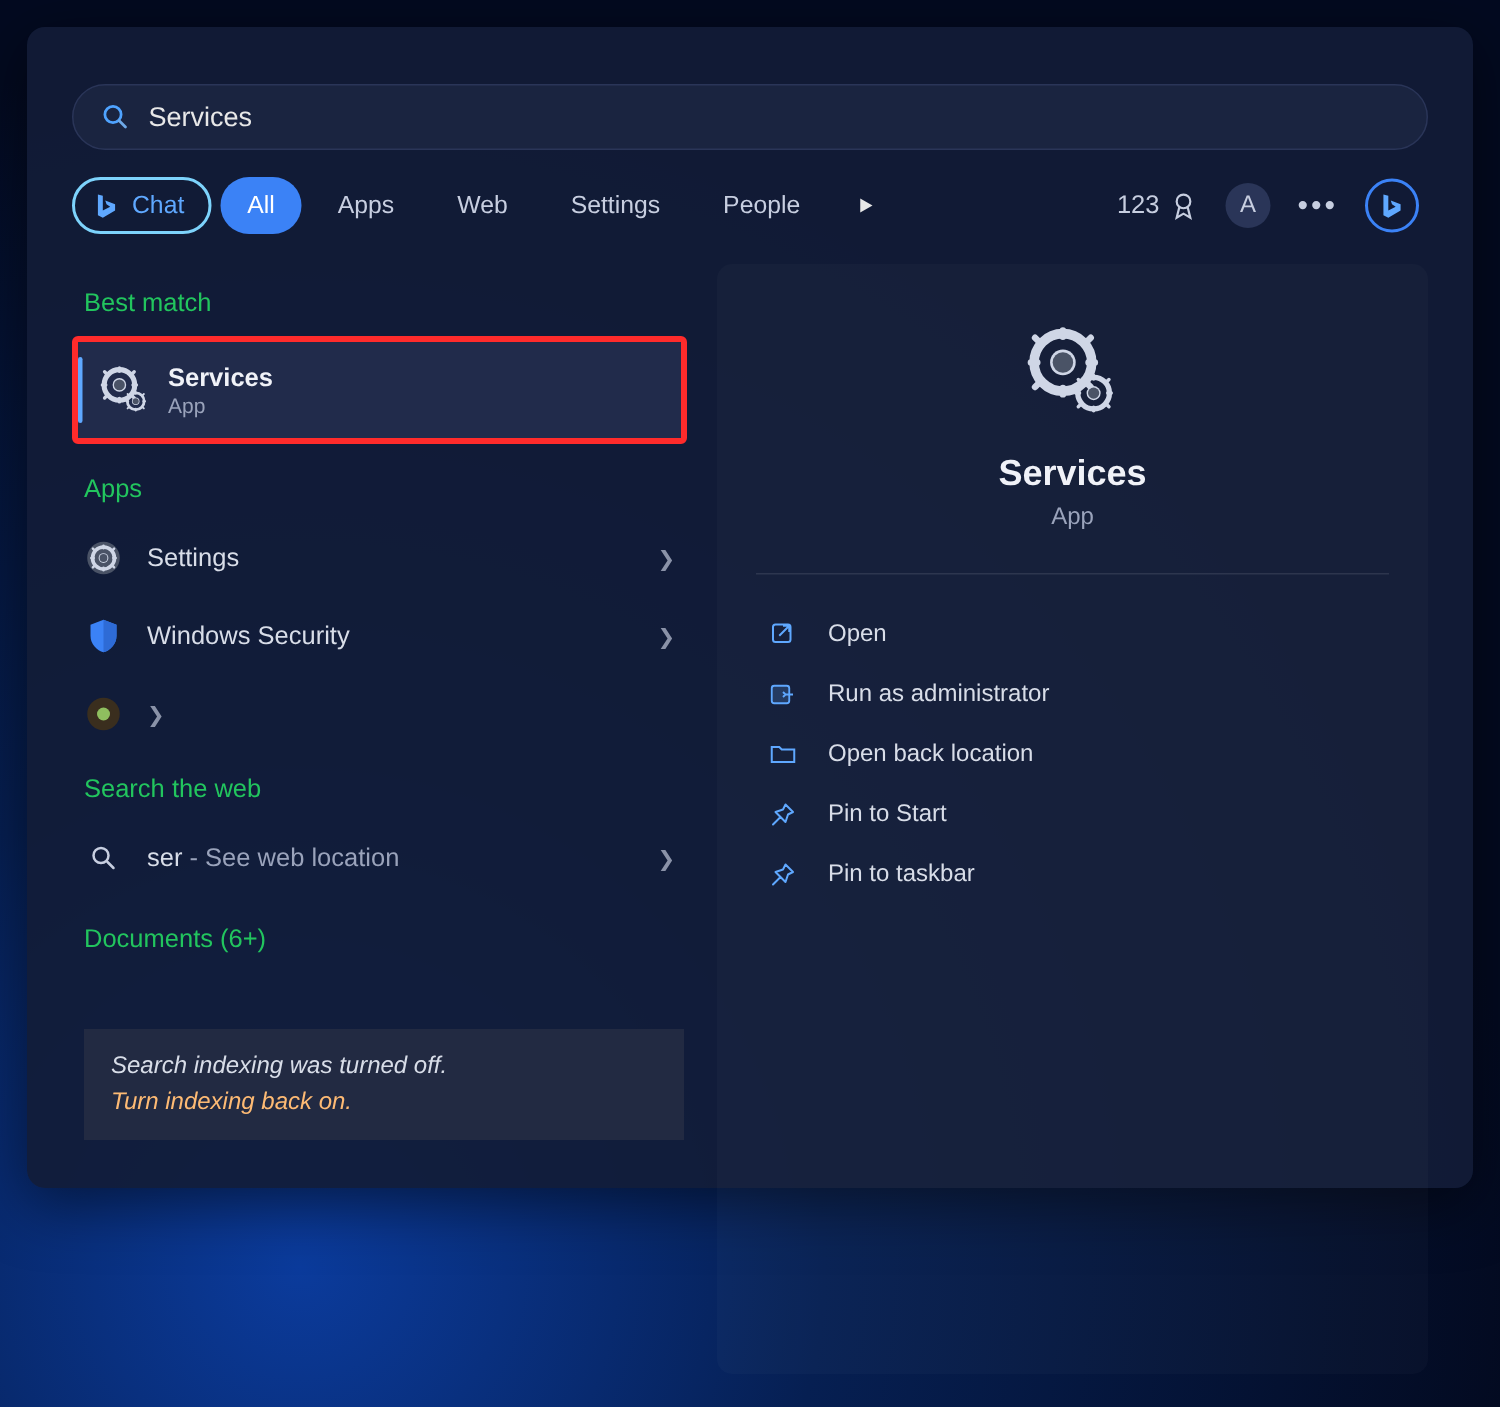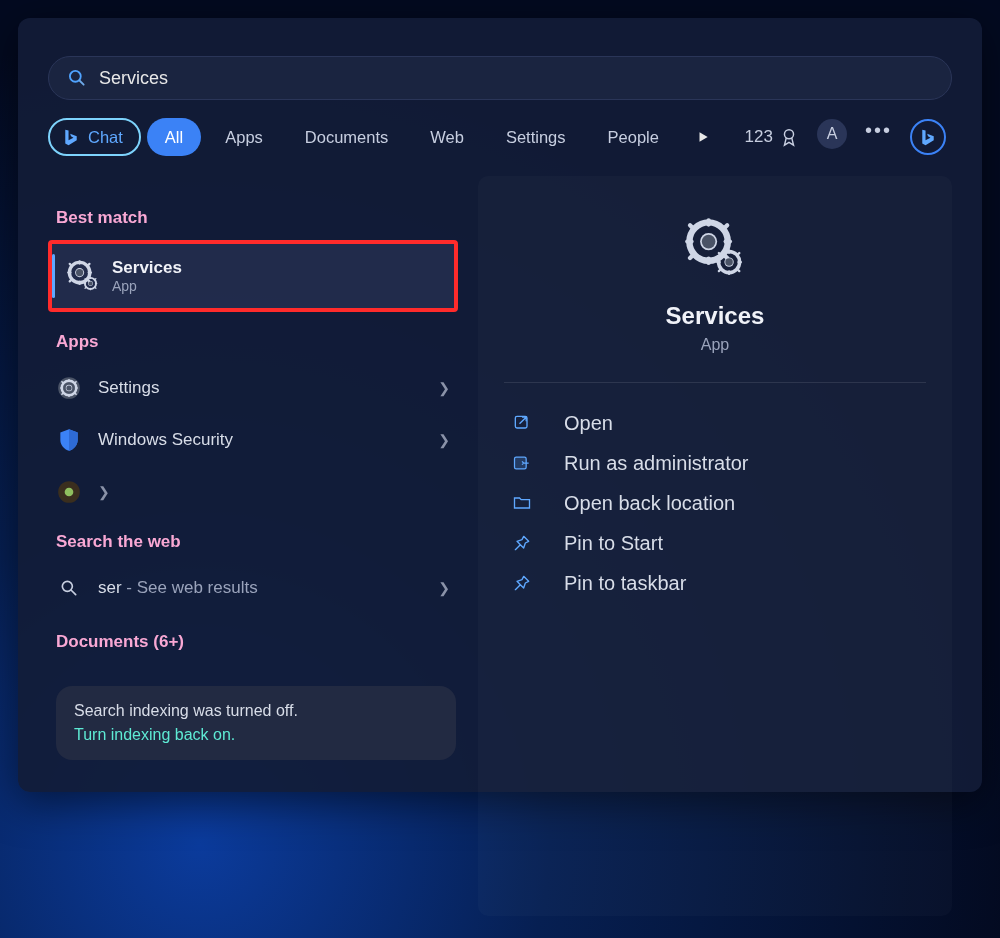--- a/index.html
+++ b/index.html
@@ -65,20 +65,21 @@
     color: #fff;
   }
   .play {
     width: 20px; height: 20px; margin-left: 10px; cursor: pointer;
     color: #e8e8e8;
     display:flex; align-items:center; justify-content:center;
   }
   .right-tools {
     margin-left: auto;
     display: flex;
+    align-items: center;
     gap: 18px;
     padding-right: 6px;
   }
   .tool-txt {
     display:flex; align-items:center; gap:6px;
     font-size: 17px; color:#c7cee0; cursor:pointer;
   }
   .tool-a {
     width: 30px; height: 30px; border-radius: 50%;
     background: #2a3558; display:flex; align-items:center; justify-content:center;
@@ -99,23 +100,23 @@
     height: calc(100% - 158px);
     position: relative;
   }
   .left {
     width: 410px;
     padding-top: 14px;
     position: relative;
   }
   .sec-header {
     font-size: 17px;
-    font-weight: 700;
-    color: #f9a8d4;
-    margin: 28px 0 12px 8px;
+    font-weight: 400;
+    color: #22c55e;
+    margin: 12px 0 12px 8px;
   }
   .best-match {
     border: 4px solid #ff2b2b;
     border-radius: 4px;
     padding: 14px 10px 14px 6px;
     display: flex;
     align-items: center;
     background: rgba(50,60,95,0.5);
     position: relative;
   }
@@ -158,36 +159,37 @@
     text-align: center; font-size: 24px; font-weight: 600; color: #f0f2f8;
   }
   .preview-sub {
     text-align: center; font-size: 16px; color: #9aa3bb; margin-top: 6px;
   }
   .divider {
     height: 1px; background: rgba(255,255,255,0.1); margin: 28px 0 20px 0;
   }
   .action {
     display:flex; align-items:center;
-    height: 40px; padding: 0 8px; gap: 32px;
-    font-size: 20px; color: #d8dde8; cursor:pointer;
+    height: 40px; padding: 0 8px; gap: 20px;
+    font-size: 16px; color: #d8dde8; cursor:pointer;
     border-radius: 6px;
   }
   .action .aico { width:20px; height:20px; color:#5fa8ff; display:flex; align-items:center; justify-content:center;}
 
   .notice {
     position: absolute;
     left: 8px; bottom: 22px;
     width: 400px;
     background: #222a42;
-    border-radius: 16px;
+    border-radius: 0;
     padding: 16px 18px;
+    font-style: italic;
   }
   .notice-title { font-size: 16px; color: #d8dde8; margin-bottom: 6px;}
-  .notice-link { font-size: 16px; color: #5eead4; cursor:pointer;}
+  .notice-link { font-size: 16px; color: #fdba74; cursor:pointer;}
 
   
   .bing-b { width:18px; height:18px; }
   .svg20 { width:20px; height:20px; }
 </style>
 </head>
 <body>
 
 <svg width="0" height="0" style="position:absolute">
   <defs>
@@ -264,21 +266,20 @@
 
   <div class="filters">
     <div class="chip chat">
       <svg class="bing-b" viewBox="0 0 22 22">
           <use href="#bing-b-svg"></use>
         </svg>
       <span>Chat</span>
     </div>
     <div class="chip all">All</div>
     <div class="chip">Apps</div>
-    <div class="chip">Documents</div>
     <div class="chip">Web</div>
     <div class="chip">Settings</div>
     <div class="chip">People</div>
     <div class="play">
       <svg viewBox="0 0 24 24" width="14" height="14">
           <path d="M6 4 L20 12 L6 20 Z" fill="#e8e8e8"></path>
         </svg>
     </div>
 
     <div class="right-tools">
@@ -343,21 +344,21 @@
 
       <div class="sec-header" style="margin-top:16px">Search the web</div>
 
       <div class="row">
         <span class="ico" style="color:#c7cee0">
             <svg class="svg20" viewBox="0 0 24 24">
               <use href="#search-svg"></use>
             </svg>
           </span>
         <span class="label">
-          <span>ser</span><span style="color:#9aa3bb"> - See web results</span>
+          <span>ser</span><span style="color:#9aa3bb"> - See web location</span>
         </span>
         <span class="chev">❯</span>
       </div>
 
       <div class="sec-header" style="margin-top:20px">Documents (6+)</div>
 
       <div class="notice">
         <div class="notice-title">Search indexing was turned off.</div>
         <div class="notice-link">Turn indexing back on.</div>
       </div>

